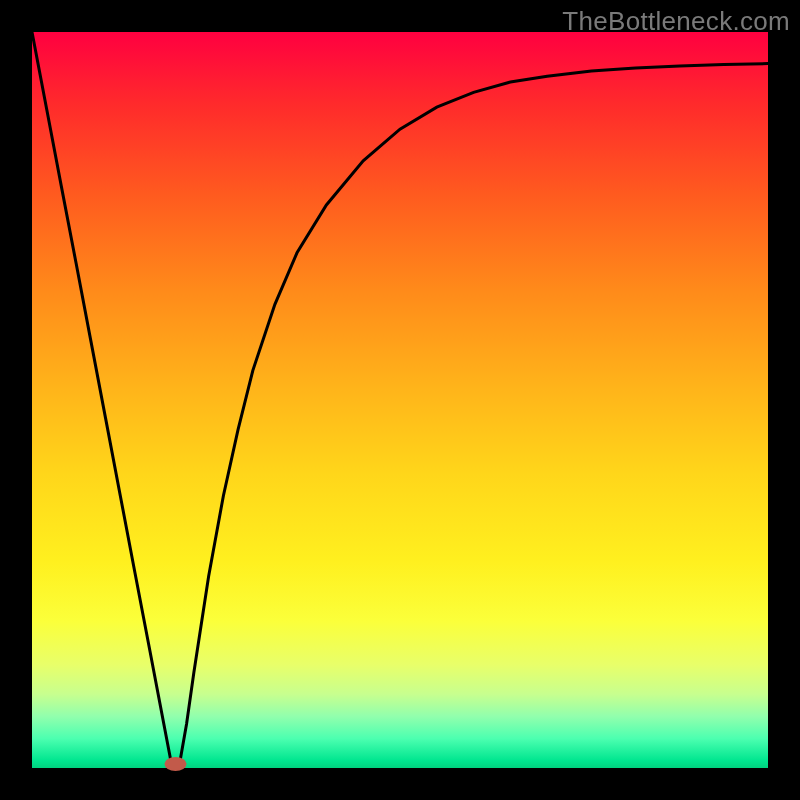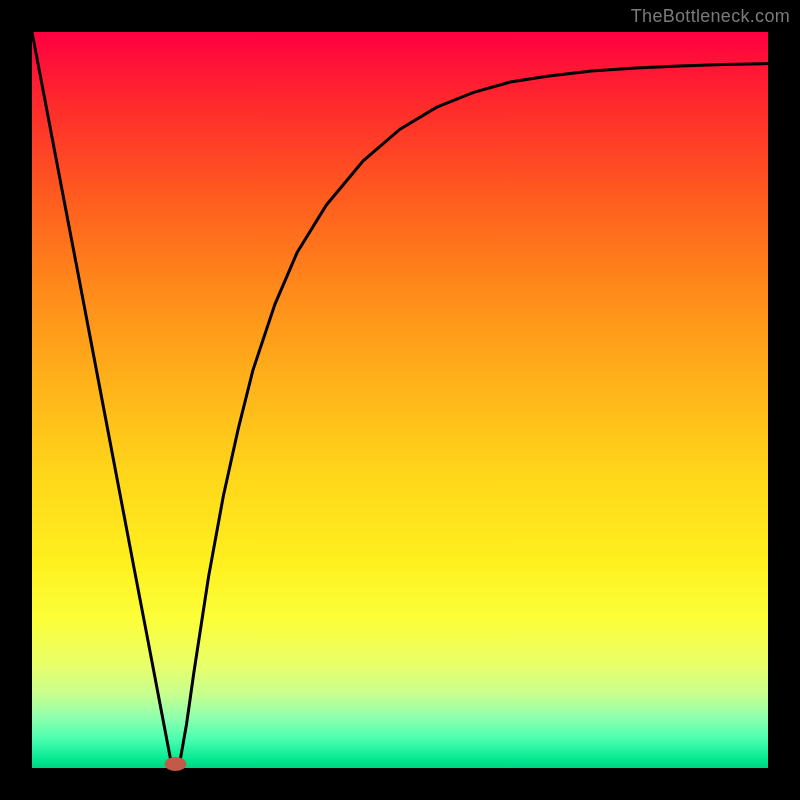--- a/index.html
+++ b/index.html
@@ -40,21 +40,21 @@
       #4cffb0 96%,
       #00e68f 99%,
       #00d37f 100%
     );
   }
   .watermark {
     position: absolute;
     top: 6px;
     right: 10px;
     color: #7a7a7a;
-    font-size: 18px;
+    font-size: 26px;
     font-weight: 500;
     letter-spacing: 0.3px;
     user-select: none;
   }
   svg.curve {
     position: absolute;
     top: 0;
     left: 0;
     width: 736px;
     height: 736px;

